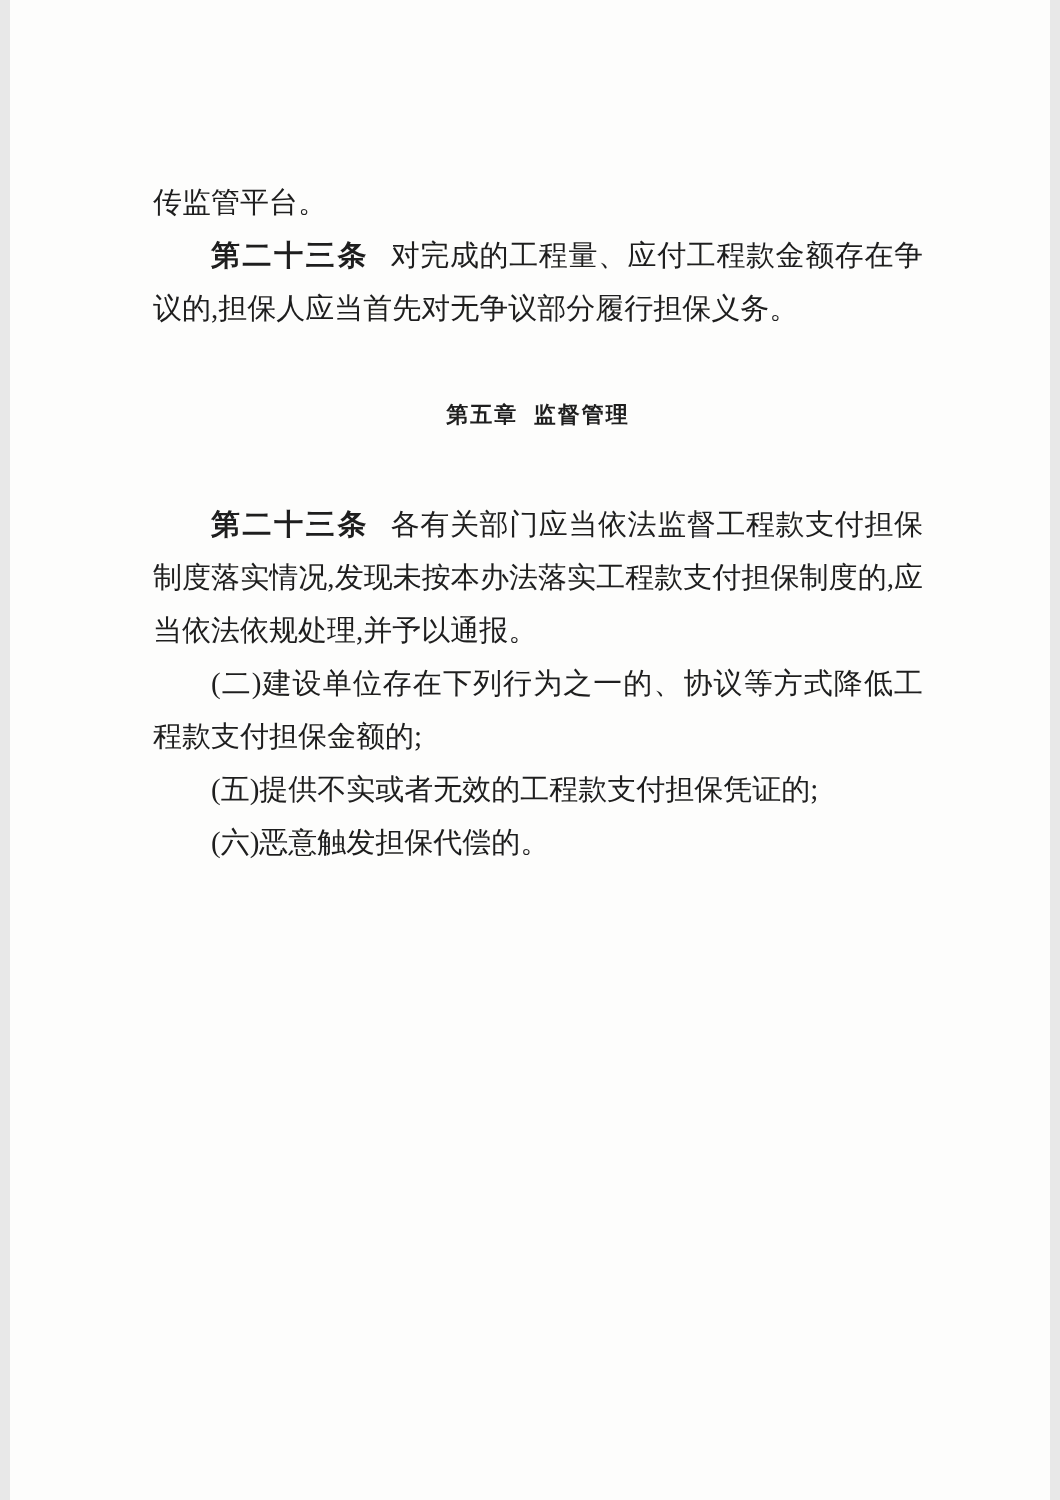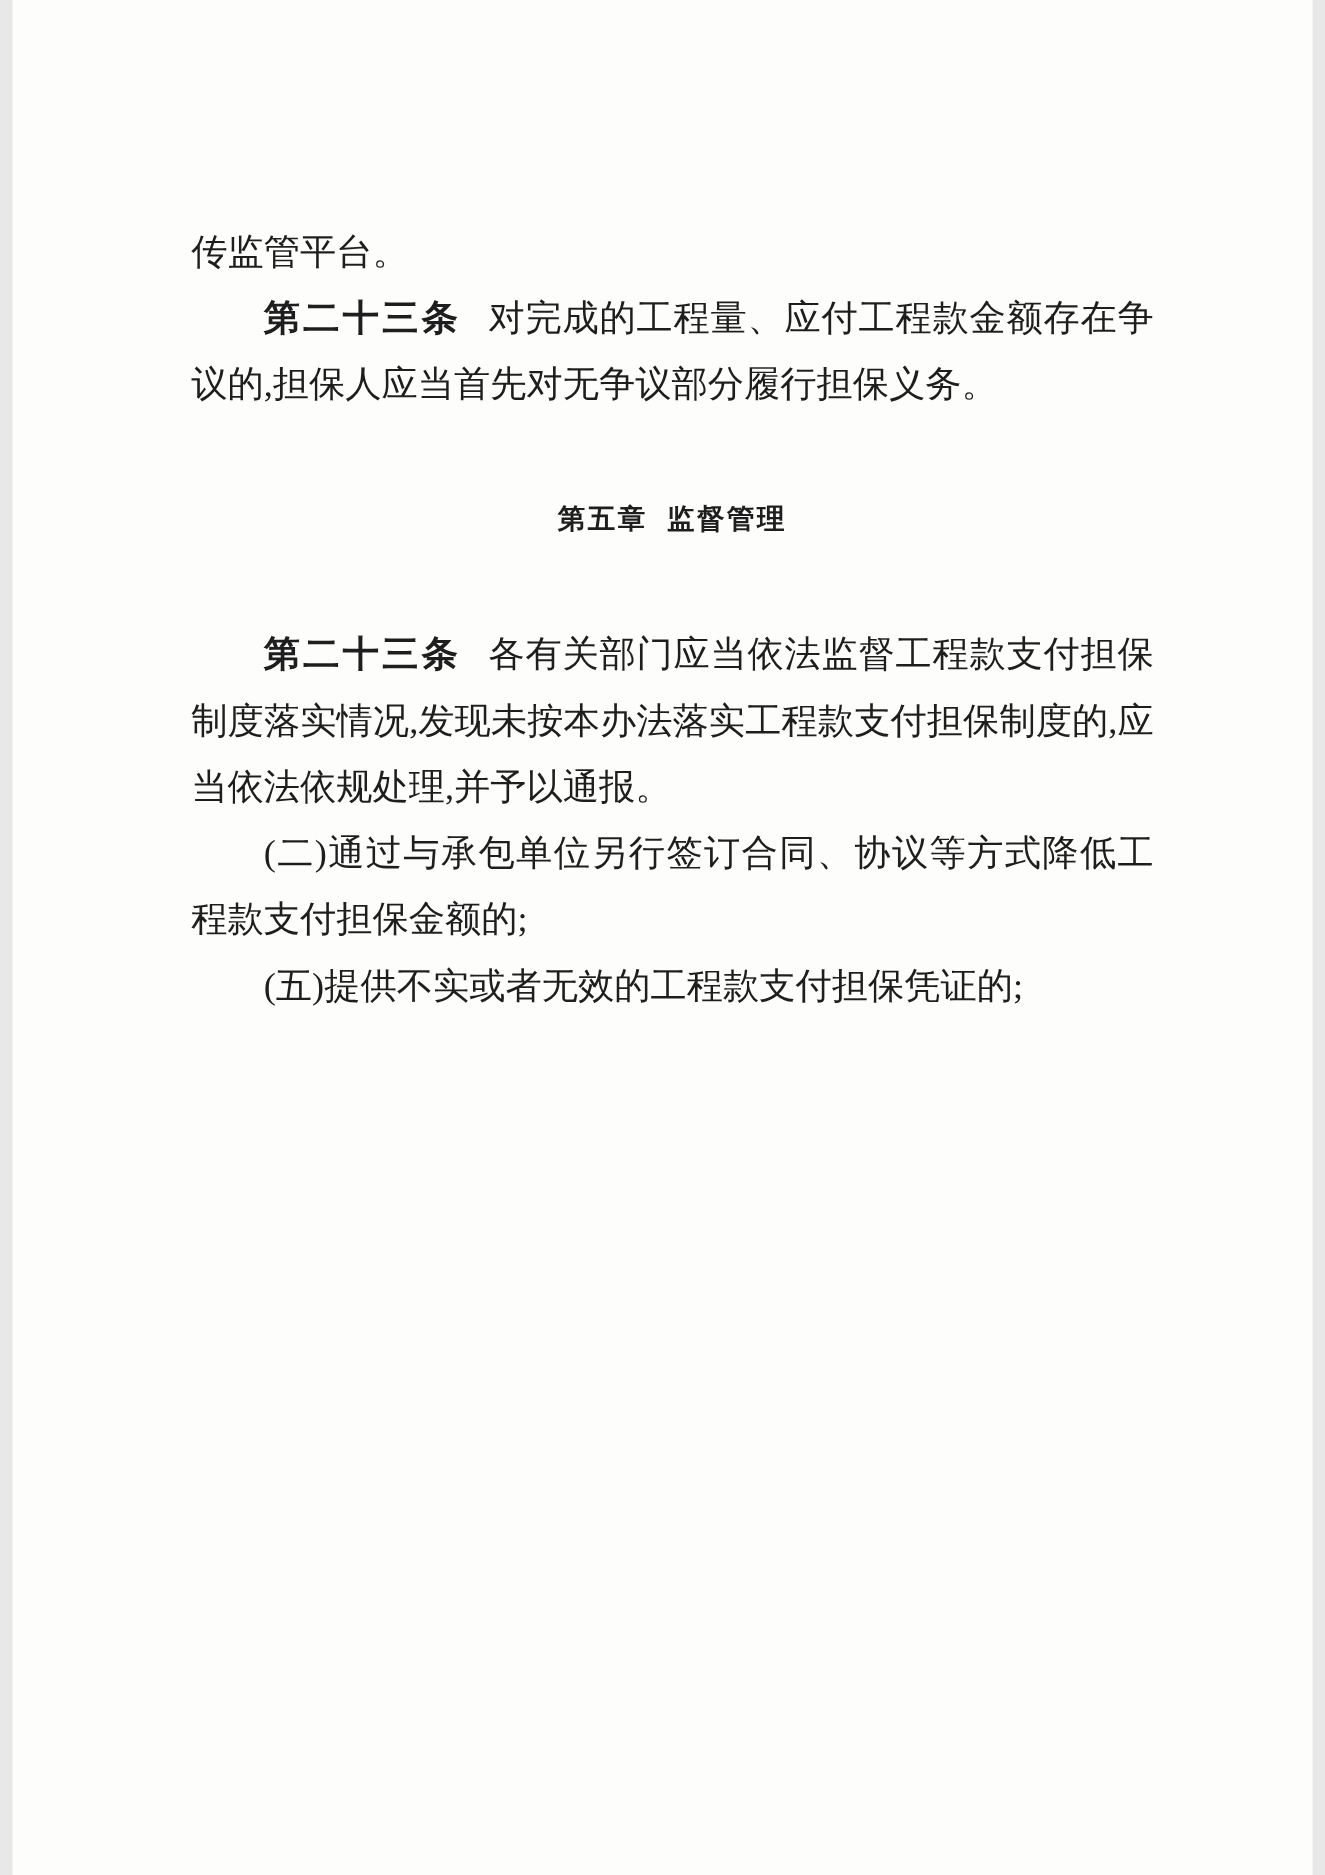--- a/index.html
+++ b/index.html
@@ -59,16 +59,17 @@
 
   <p class="para continuation">传监管平台。</p>
 
   <p class="para"><span class="article-label">第二十三条</span><span>对完成的工程量、应付工程款金额存在争议的,担保人应当首先对无争议部分履行担保义务。</span></p>
 
   <h2 class="chapter"><span class="chapter-number">第五章</span><span class="chapter-title">监督管理</span></h2>
 
   <p class="para"><span class="article-label">第二十三条</span><span>各有关部门应当依法监督工程款支付担保制度落实情况,发现未按本办法落实工程款支付担保制度的,应当依法依规处理,并予以通报。</span></p>
 
 
-  <p class="para">(二)通过与承包单位另行签订合同、协议等方式降低工程款支付担保金额的;</p>
+  <p class="para">(二)建设单位存在下列行为之一的、协议等方式降低工程款支付担保金额的;</p>
   <p class="para">(五)提供不实或者无效的工程款支付担保凭证的;</p>
+  <p class="para">(六)恶意触发担保代偿的。</p>
 
 </div>
 
 </body></html>

